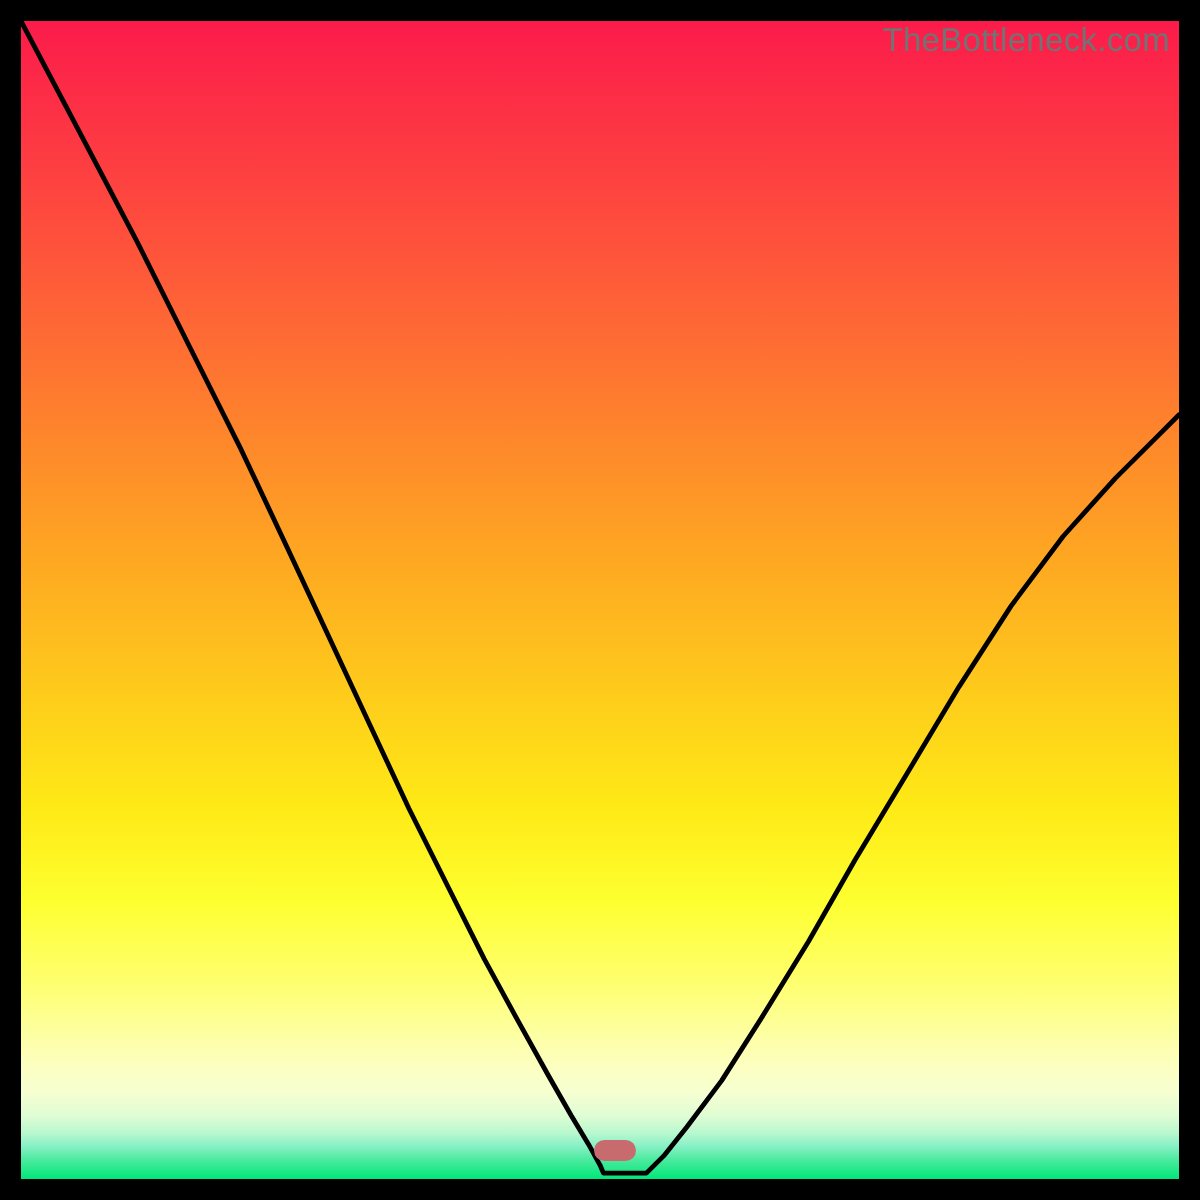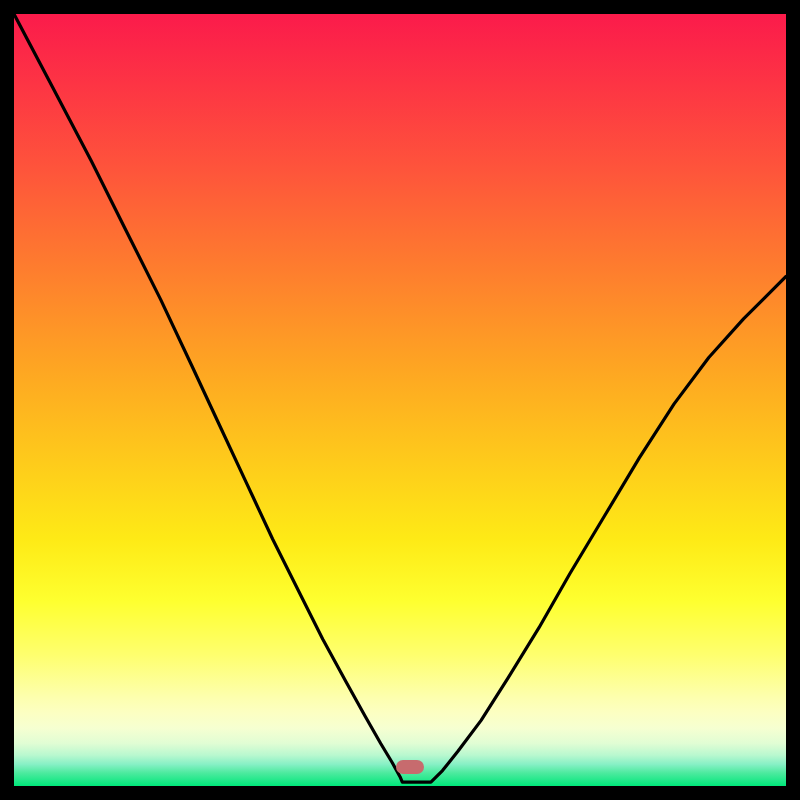--- a/index.html
+++ b/index.html
@@ -66,15 +66,16 @@
         <stop offset="0.960" stop-color="#b9f8cf"></stop>
         <stop offset="0.972" stop-color="#86f0c5"></stop>
         <stop offset="0.983" stop-color="#4dea9f"></stop>
         <stop offset="1.00" stop-color="#00e77a"></stop>
       </linearGradient>
     </defs>
     <rect x="0" y="0" width="772" height="772" fill="url(#bg)"></rect>
     <path id="curve" fill="none" stroke="#000" stroke-width="3.2" stroke-linejoin="round" stroke-linecap="round" d="M0.0 0.0 L38.6 73.3 L77.2 146.7 L111.9 216.2 L146.7 285.6 L177.6 351.3 L204.6 409.2 L231.6 467.1 L258.6 525.0 L285.6 579.0 L308.8 625.3 L332.0 667.8 L351.3 702.5 L366.7 729.5 L378.3 748.8 L386.0 762.7 L388.3 768.1 L388.3 768.1 L416.9 768.1 L416.9 768.1 L428.5 756.6 L443.9 737.3 L467.1 706.4 L494.1 663.9 L525.0 613.7 L555.8 559.7 L590.6 501.8 L625.3 443.9 L660.1 389.9 L694.8 343.5 L729.5 304.9 L756.6 277.9 L772.0 262.5"></path>
   </svg>
 
+  <div class="watermark">TheBottleneck.com</div>
 
   <div id="marker" class="marker" style="left: 382.036px; top: 745.7px;"></div>
 </div>
 
 </body></html>

